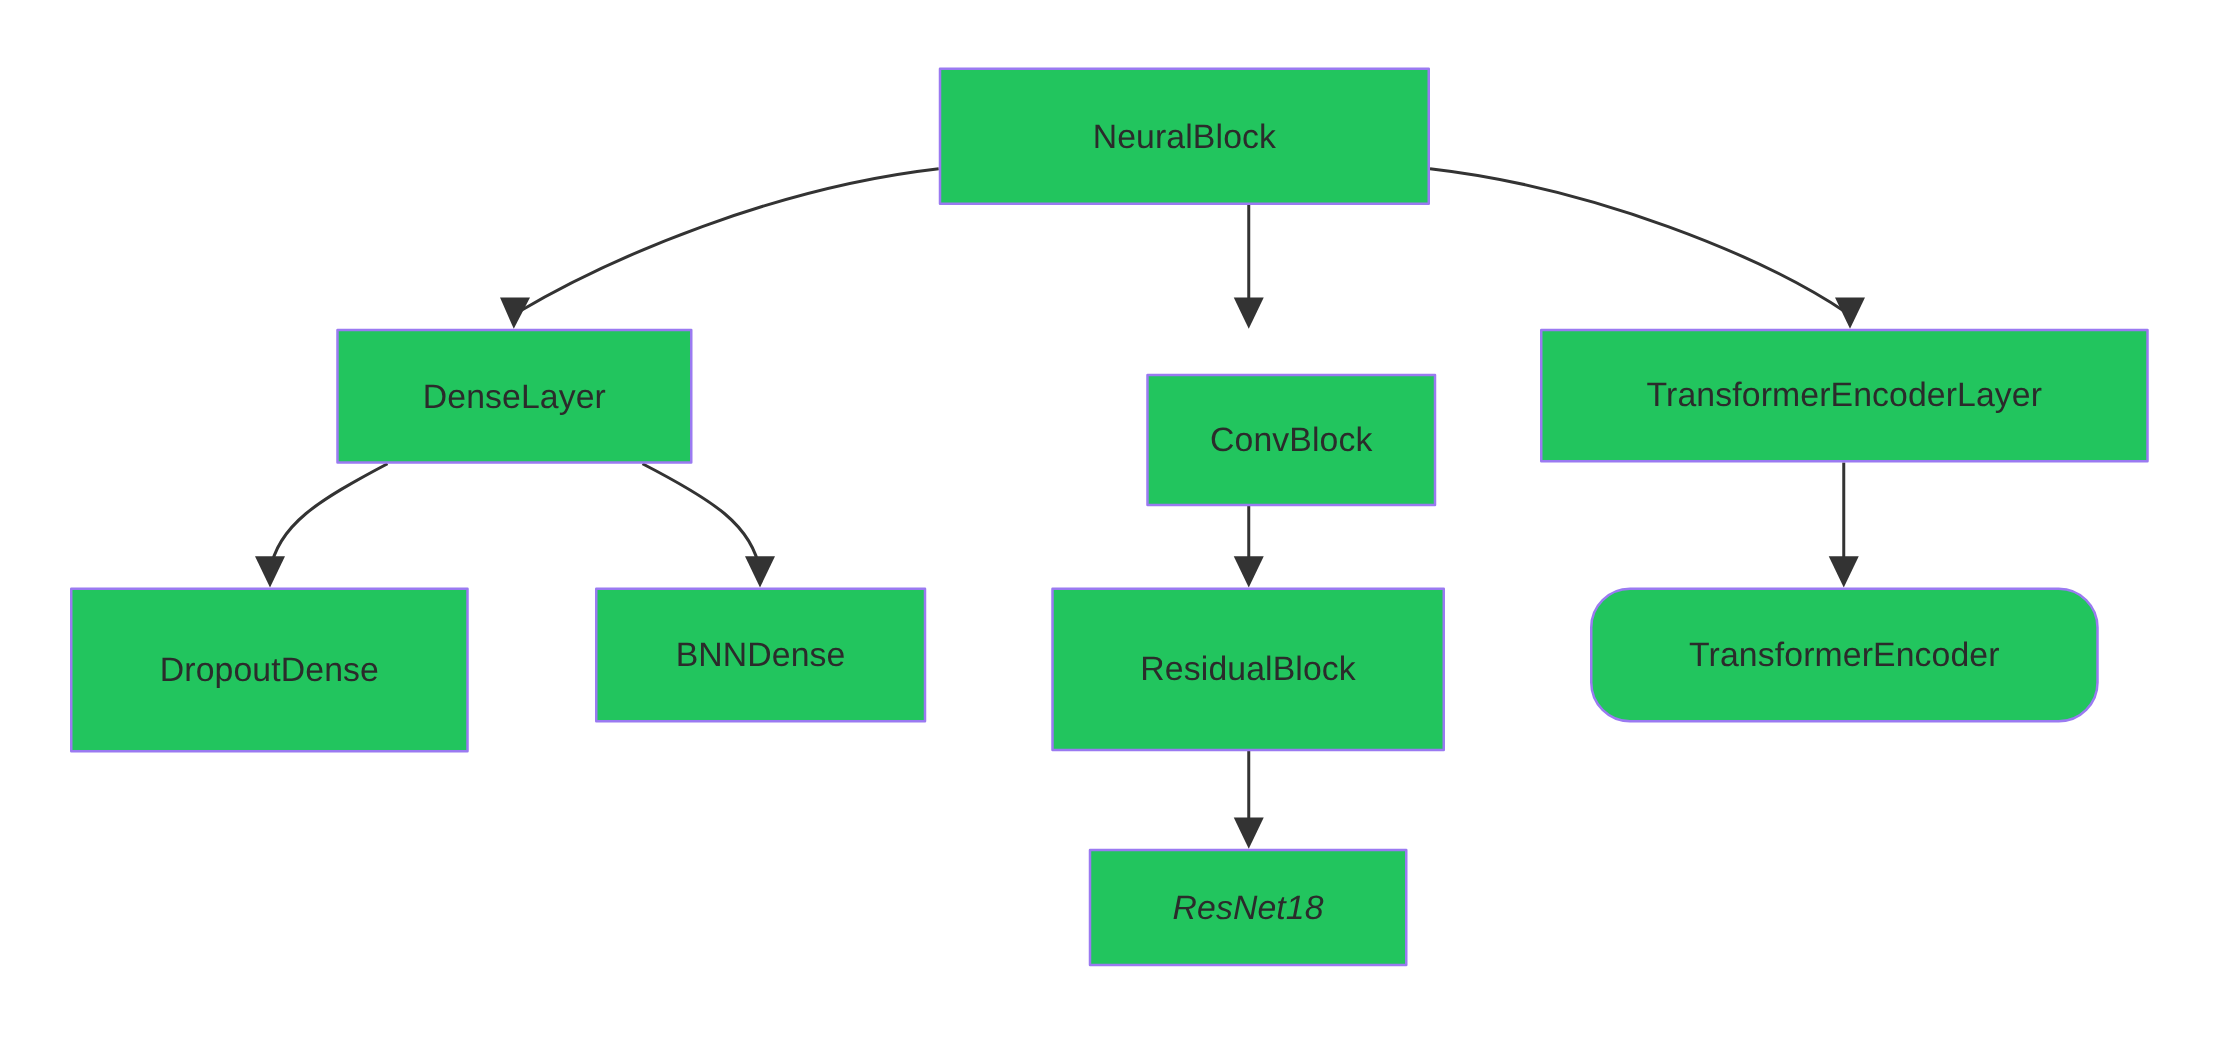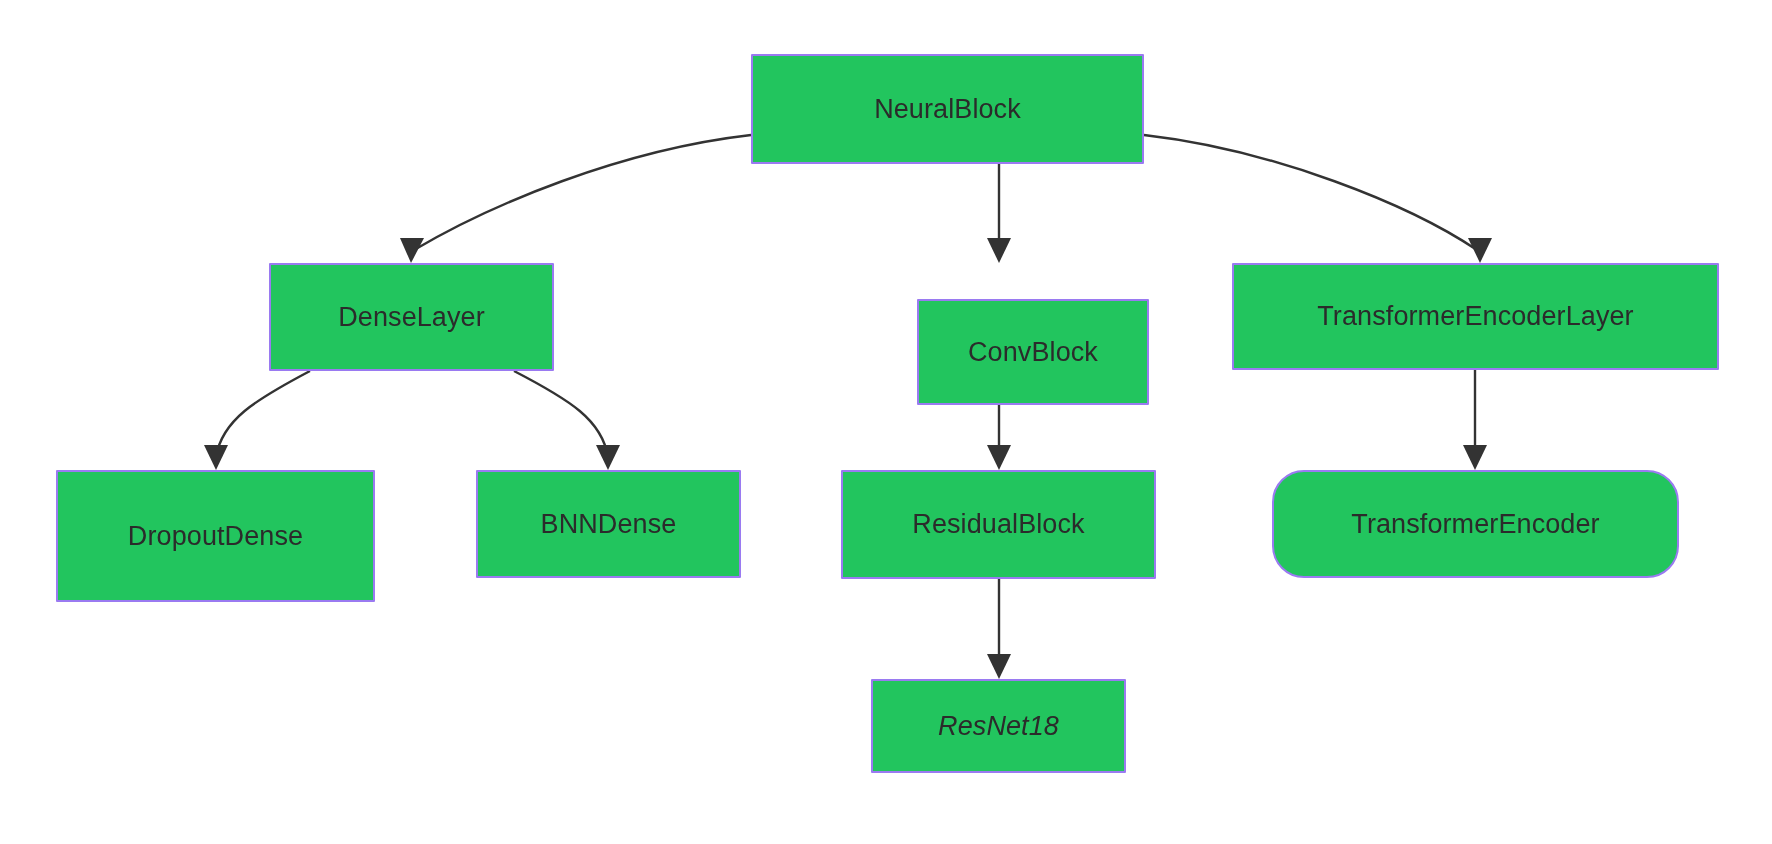--- a/index.html
+++ b/index.html
@@ -106,21 +106,21 @@
   </div>
   <div class="node" style="left: 1232px; top: 263px; width: 487px; height: 107px;">
     <span class="node-label">TransformerEncoderLayer</span>
   </div>
   <div class="node" style="left: 56px; top: 470px; width: 319px; height: 132px;">
     <span class="node-label">DropoutDense</span>
   </div>
   <div class="node" style="left: 476px; top: 470px; width: 265px; height: 108px;">
     <span class="node-label">BNNDense</span>
   </div>
-  <div class="node" style="left: 841px; top: 470px; width: 315px; height: 109px;">
+  <div class="node" style="left: 841px; top: 470px; width: 315px; height: 131px;">
     <span class="node-label">ResidualBlock</span>
   </div>
   <div class="node" style="left: 1272px; top: 470px; width: 407px; height: 108px; border-radius: 32px;">
     <span class="node-label">TransformerEncoder</span>
   </div>
   <div class="node" style="left: 871px; top: 679px; width: 255px; height: 94px; font-style: italic;">
     <span class="node-label">ResNet18</span>
   </div>
 
 </div>

